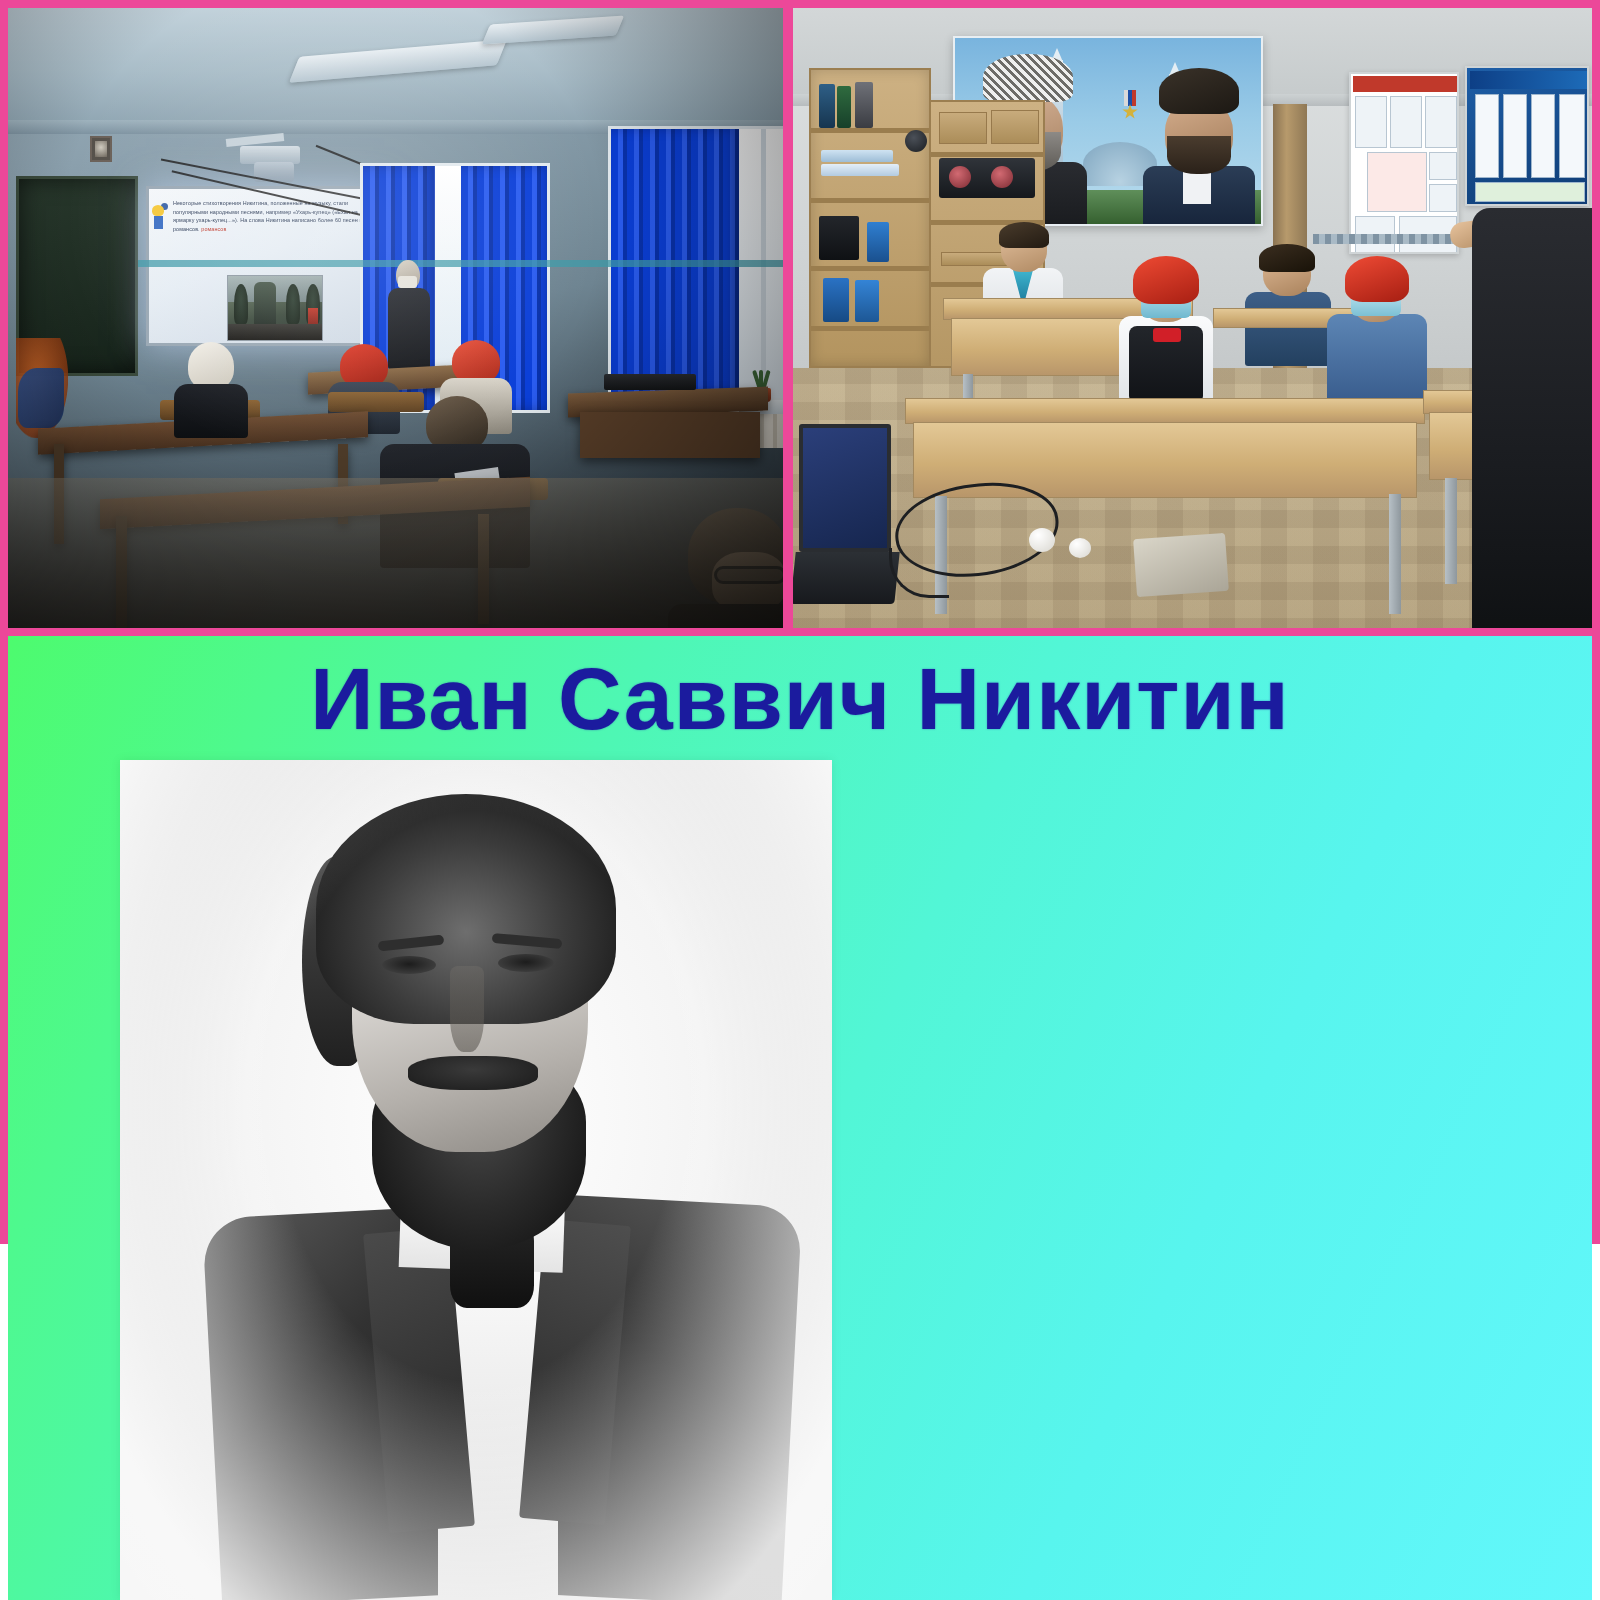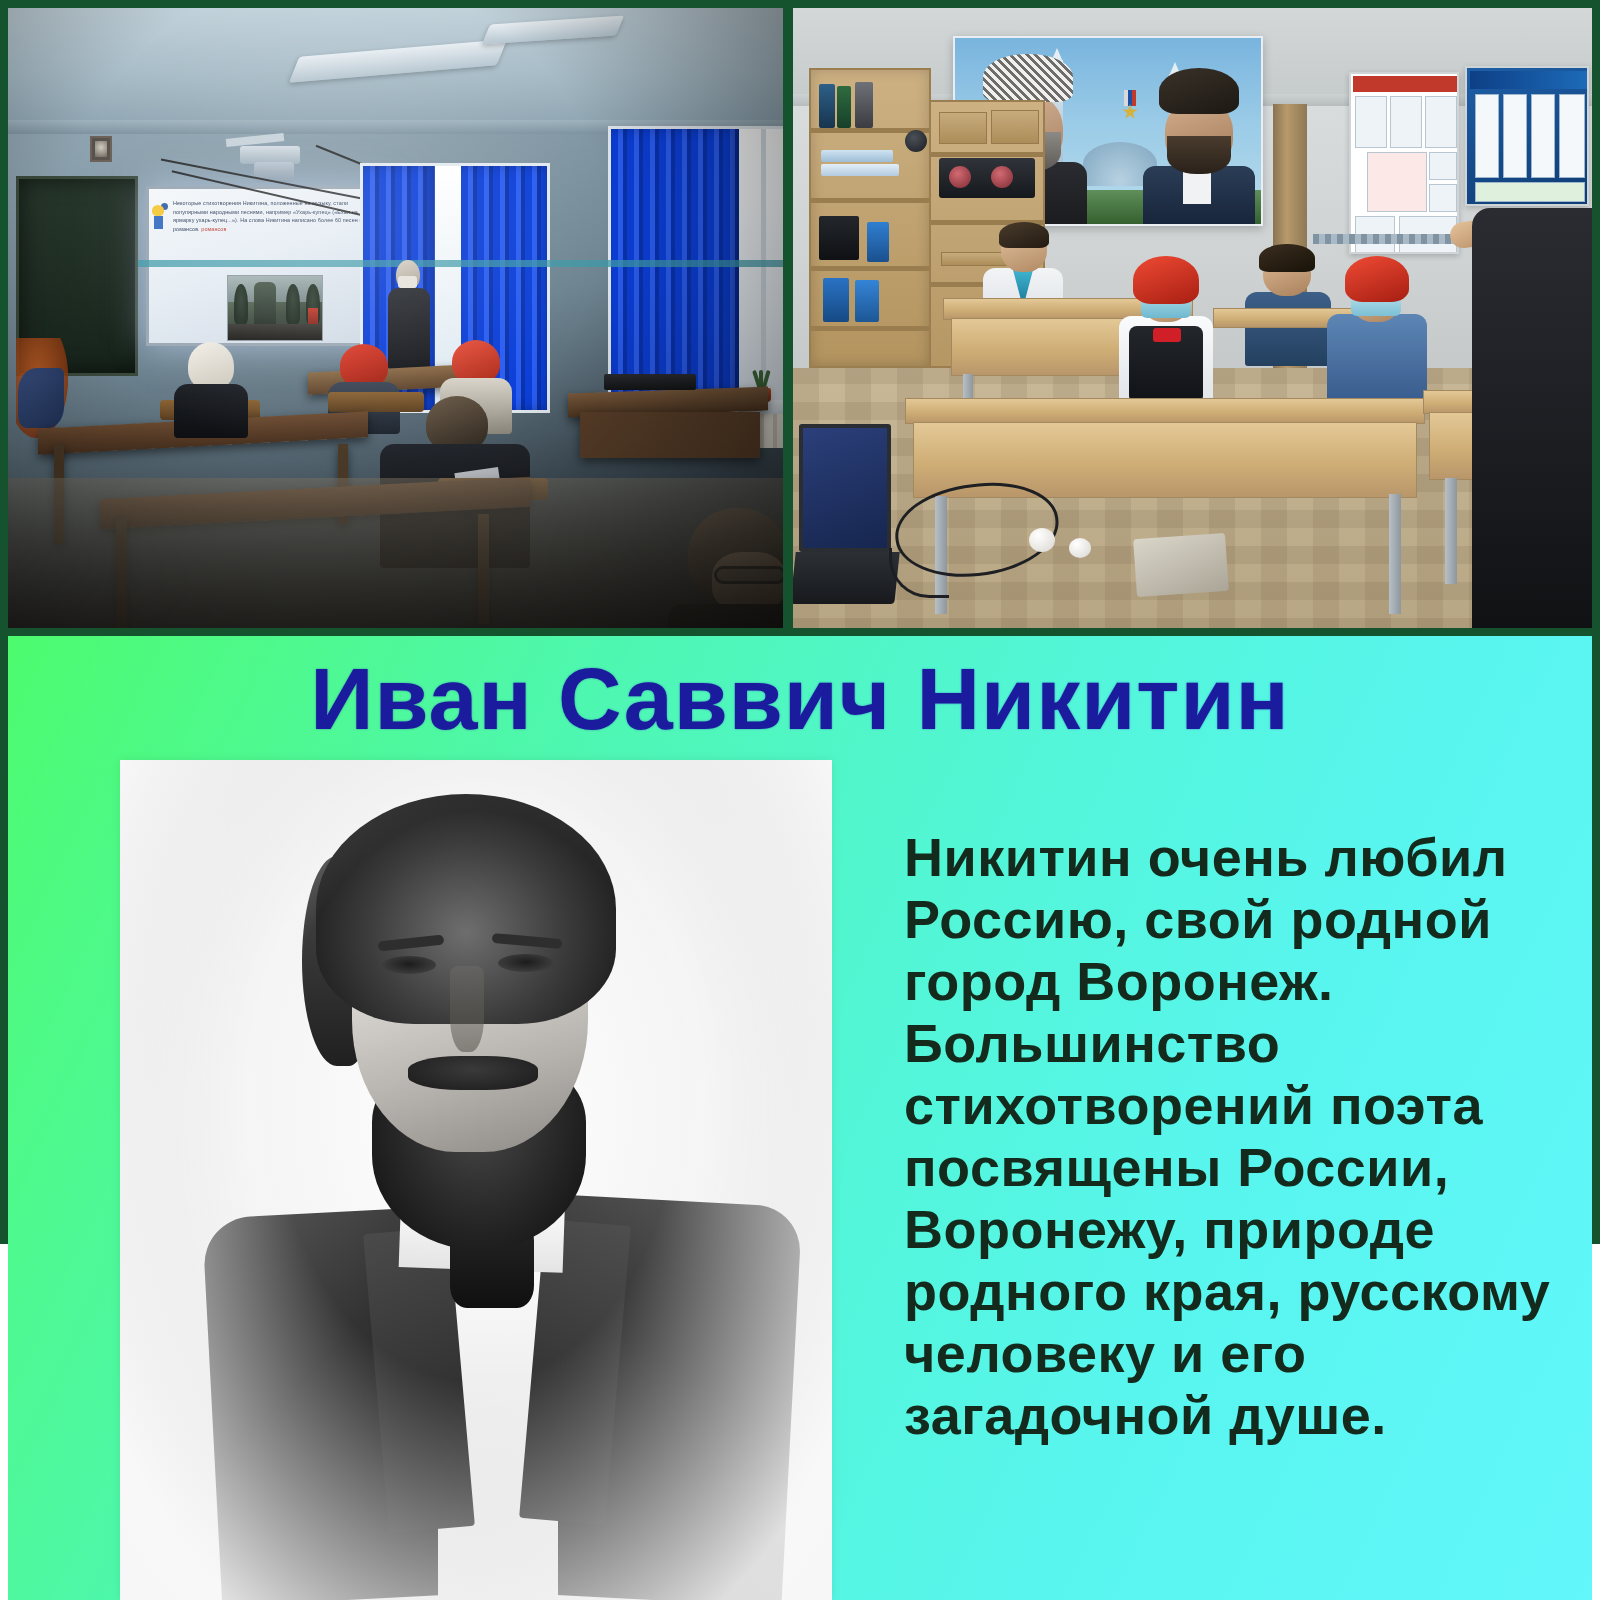--- a/index.html
+++ b/index.html
@@ -1,19 +1,19 @@
 <!DOCTYPE html>
 <html><head>
 <meta charset="utf-8">
 <style>
   * { margin:0; padding:0; box-sizing:border-box; }
   html,body { width:1600px; height:1600px; background:#ffffff; overflow:hidden;
               font-family:"Liberation Sans", sans-serif; }
 
-  #collage { position:relative; width:1600px; height:1244px; background:#14532d; }
+  #collage { position:relative; width:1600px; height:1244px; background:#ec4899; }
 
   
   .photo { position:absolute; overflow:hidden; background:#2a2a2a; }
 
   #photo-left  { left:8px;  top:8px;  width:775px; height:620px; }
   #photo-right { left:793px; top:8px;  width:799px; height:620px; }
 
   
   .lc-wall { position:absolute; inset:0;
       background:linear-gradient(170deg,#9fb2bd 0%,#8ba0ad 22%,#6e8491 50%,#3c4a54 78%,#1b2228 100%); }
@@ -674,16 +674,15 @@
         <span class="pt pt-brow pt-brow-l"></span>
         <span class="pt pt-brow pt-brow-r"></span>
         <span class="pt pt-eye pt-eye-l"></span>
         <span class="pt pt-eye pt-eye-r"></span>
         <span class="pt pt-nose"></span>
         <span class="pt pt-mous"></span>
         <span class="pt-vign"></span>
       </div>
     </div>
 
-    <div id="slide-text">Никитин очень любил Россию, свой родной город Воронеж. Большинство стихотворений поэта посвящены России, Воронежу, природе родного края, русскому человеку и его загадочной душе.</div>
   </div>
 
 </div>
 
 </body></html>

